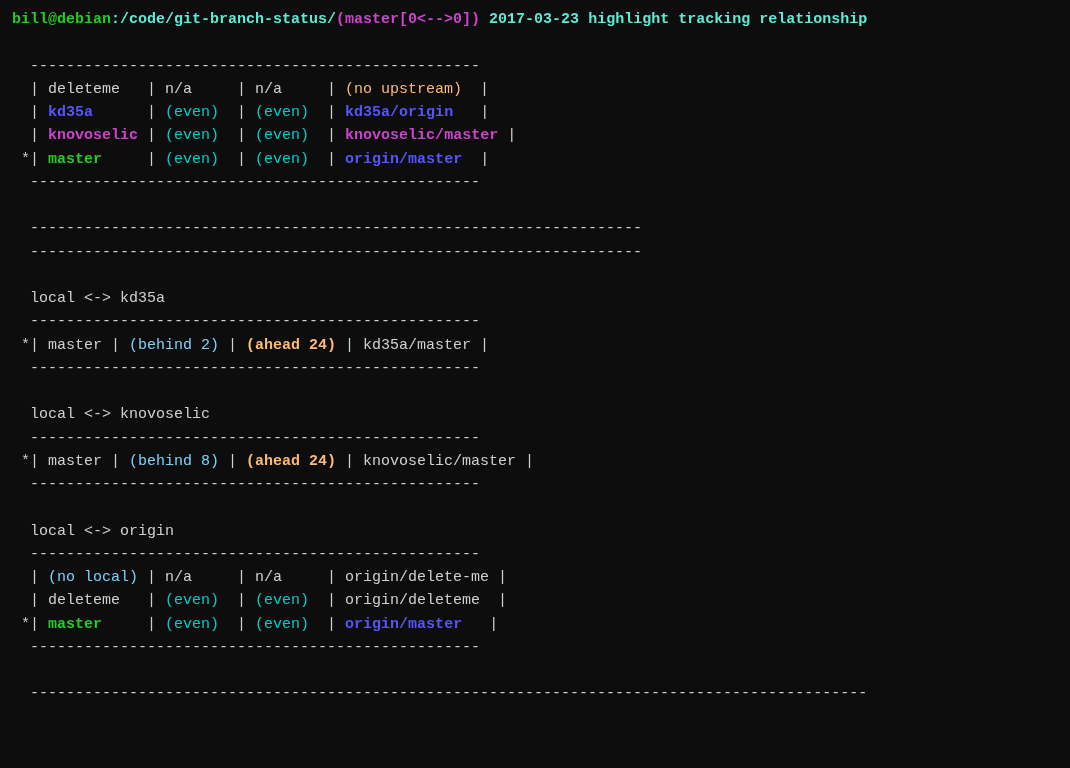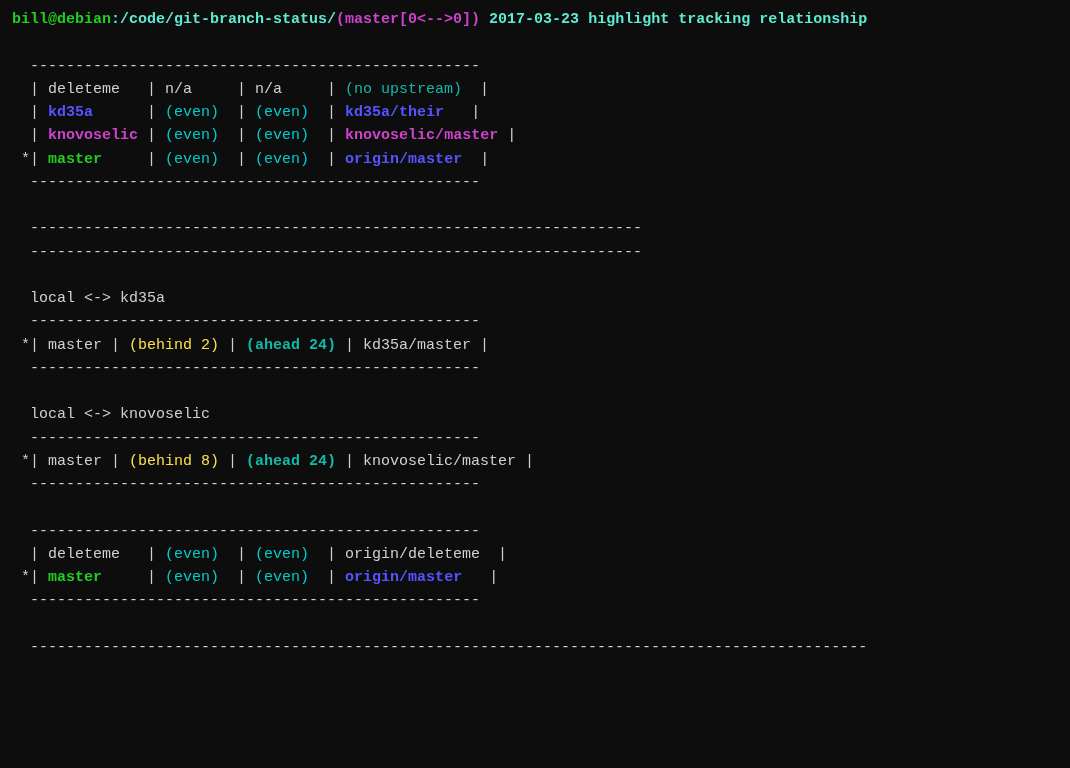--- a/index.html
+++ b/index.html
@@ -11,44 +11,44 @@
       padding: 8px 12px;
       width: 1070px;
       min-height: 768px;
       overflow: hidden;
     }
     .line {
       white-space: pre;
       line-height: 1.55;
     }
     .c-green { color: #22cc22; }
-    .c-yellow { color: #14b8a6; }
+    .c-yellow { color: #fdba74; }
     .c-magenta { color: #cc44cc; font-weight: bold; }
     .c-cyan { color: #00cccc; }
     .c-blue { color: #5555ff; }
-    .c-red { color: #14b8a6; }
-    .c-orange { color: #fde047; margin-top: 45px; }
+    .c-red { color: #fdba74; }
+    .c-orange { color: #7dd3fc; margin-top: 45px; }
     .c-white { color: #5eead4; font-weight: bold; }
     .bold { font-weight: bold; }
   </style>
 </head>
 <body>
 
 <div>
 
   <div class="line"><span class="c-green bold">bill@debian</span><span class="c-white">:/code/git-branch-status/</span><span class="c-magenta">(master[0&lt;--&gt;0])</span><span class="c-white"> 2017-03-23 highlight tracking relationship</span></div>
 
 
   <div class="line"> </div>
 
   <div class="line">  --------------------------------------------------</div>
 
   <div class="line">  | deleteme   | n/a     | n/a     | <span class="c-red">(no upstream)</span>  |</div>
 
-  <div class="line">  | <span class="c-blue bold">kd35a</span>      | <span class="c-cyan">(even)</span>  | <span class="c-cyan">(even)</span>  | <span class="c-blue bold">kd35a/their</span>   |</div>
+  <div class="line">  | <span class="c-blue bold">kd35a</span>      | <span class="c-cyan">(even)</span>  | <span class="c-cyan">(even)</span>  | <span class="c-blue bold">kd35a/origin</span>   |</div>
 
   <div class="line">  | <span class="c-magenta bold">knovoselic</span> | <span class="c-cyan">(even)</span>  | <span class="c-cyan">(even)</span>  | <span class="c-magenta bold">knovoselic/master</span> |</div>
 
   <div class="line"> *| <span class="c-green bold">master</span>     | <span class="c-cyan">(even)</span>  | <span class="c-cyan">(even)</span>  | <span class="c-blue bold">origin/master</span>  |</div>
 
   <div class="line">  --------------------------------------------------</div>
 
   <div class="line"> </div>
 
   <div class="line">  --------------------------------------------------------------------</div>
@@ -63,22 +63,24 @@
 
   <div class="line"> </div>
 
   <div class="line">  local &lt;-&gt; knovoselic</div>
   <div class="line">  --------------------------------------------------</div>
   <div class="line"> *| master | <span class="c-orange">(behind 8)</span> | <span class="c-yellow bold">(ahead 24)</span> | knovoselic/master |</div>
   <div class="line">  --------------------------------------------------</div>
 
   <div class="line"> </div>
 
+  <div class="line">  local &lt;-&gt; origin</div>
   <div class="line">  --------------------------------------------------</div>
 
+  <div class="line">  | <span class="c-orange">(no local)</span> | n/a     | n/a     | origin/delete-me |</div>
 
   <div class="line">  | deleteme   | <span class="c-cyan">(even)</span>  | <span class="c-cyan">(even)</span>  | origin/deleteme  |</div>
 
   <div class="line"> *| <span class="c-green bold">master</span>     | <span class="c-cyan">(even)</span>  | <span class="c-cyan">(even)</span>  | <span class="c-blue bold">origin/master</span>   |</div>
   <div class="line">  --------------------------------------------------</div>
 
   <div class="line"> </div>
 
   <div class="line">  ---------------------------------------------------------------------------------------------</div>
 

